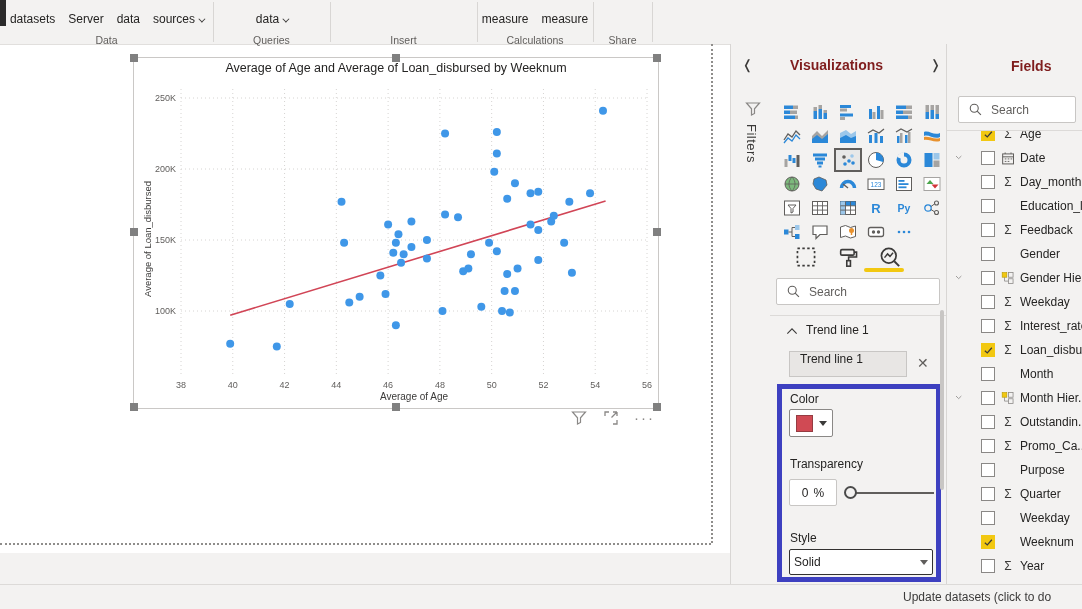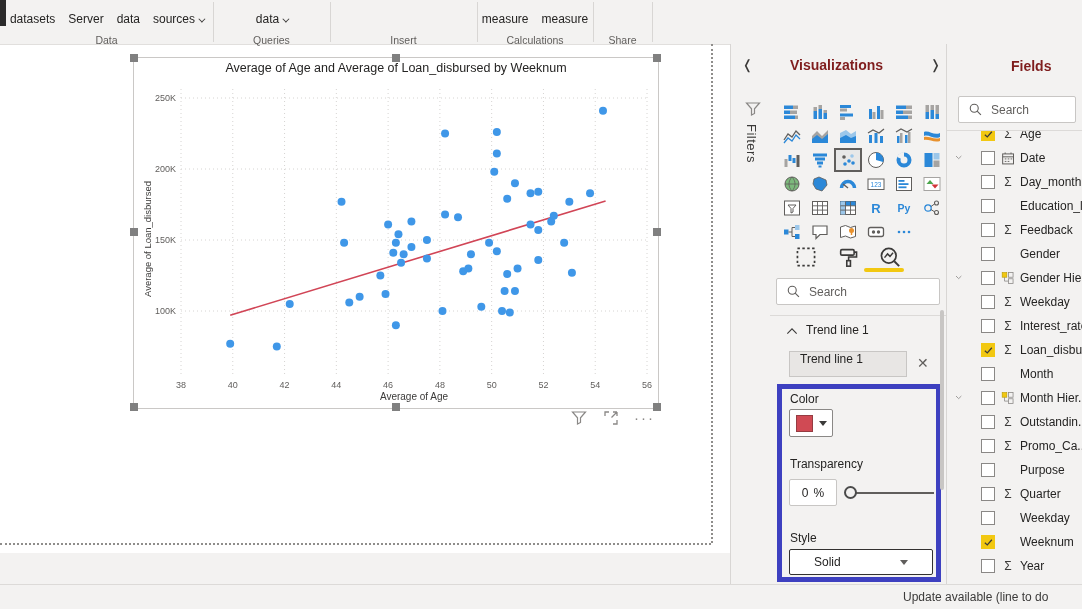--- a/index.html
+++ b/index.html
@@ -40,21 +40,21 @@
   .sect-label{font-size:12px;color:#252423;}
   .pill{position:absolute;background:#e8e6e4;border:1px solid #c8c6c4;display:flex;align-items:flex-start;padding-left:10px;box-sizing:border-box;font-size:12px;color:#252423;}
   .close-x{font-size:14px;color:#605e5c;}
   .hlbox{position:absolute;border:5px solid #3d40c0;box-sizing:border-box;}
   .ctl-label{position:absolute;font-size:12px;color:#252423;}
   .swatchbtn{position:absolute;width:44px;height:28px;background:#fff;border:1px solid #8a8886;border-radius:2px;display:flex;align-items:center;justify-content:center;gap:6px;box-sizing:border-box;}
   .swatch{width:15px;height:15px;border:1px solid #953c42;}
   .pctinput{position:absolute;width:48px;height:27px;background:#fff;border:1px solid #c8c6c4;border-radius:2px;display:flex;align-items:center;justify-content:center;gap:5px;font-size:12px;color:#252423;box-sizing:border-box;}
   .slider-track{position:absolute;height:2px;background:#605e5c;}
   .slider-handle{position:absolute;width:13px;height:13px;border-radius:50%;background:#f3f2f1;border:2px solid #4a4a4a;box-sizing:border-box;}
-  .stylesel{position:absolute;width:144px;height:26px;background:#fff;border:1px solid #323130;border-radius:2px;display:flex;align-items:center;justify-content:space-between;padding:0 24px;font-size:12px;color:#252423;box-sizing:border-box;}
+  .stylesel{position:absolute;width:144px;height:26px;background:#fff;border:1px solid #323130;border-radius:2px;display:flex;align-items:center;justify-content:space-between;padding:0 4px;font-size:12px;color:#252423;box-sizing:border-box;}
   .vscroll{position:absolute;width:4px;background:#c8c6c4;border-radius:2px;}
   .fields-pane{left:947px;top:44px;width:135px;height:540px;background:#f3f2f1;}
   .flist{position:absolute;left:0;top:87px;width:135px;height:453px;overflow:hidden;}
   .frow{position:absolute;left:0;width:200px;height:24px;display:flex;align-items:center;}
   .fchk{position:absolute;left:34px;width:14px;height:14px;box-sizing:border-box;display:flex;align-items:center;justify-content:center;}
   .fchk.off{background:#fff;border:1px solid #8a8886;}
   .fchk.on{background:#f2c811;}
   .fchev{position:absolute;left:7px;width:12px;height:12px;}
   .ficon{position:absolute;left:53px;width:16px;height:16px;display:flex;align-items:center;justify-content:center;}
   .sigma{font-size:12px;color:#3b3a39;}
@@ -737,14 +737,14 @@
         <span class="fchk off"></span>
         <span class="ficon">
           <span class="sigma">Σ</span>
         </span>
         <span class="flabel">Year</span>
       </div>
     </div>
 </div>
 
 <div class="abs statusbar">
-  <span class="status-text">Update available (line to do</span>
+  <span class="status-text">Update datasets (click to do</span>
 </div>
 
 </body></html>

